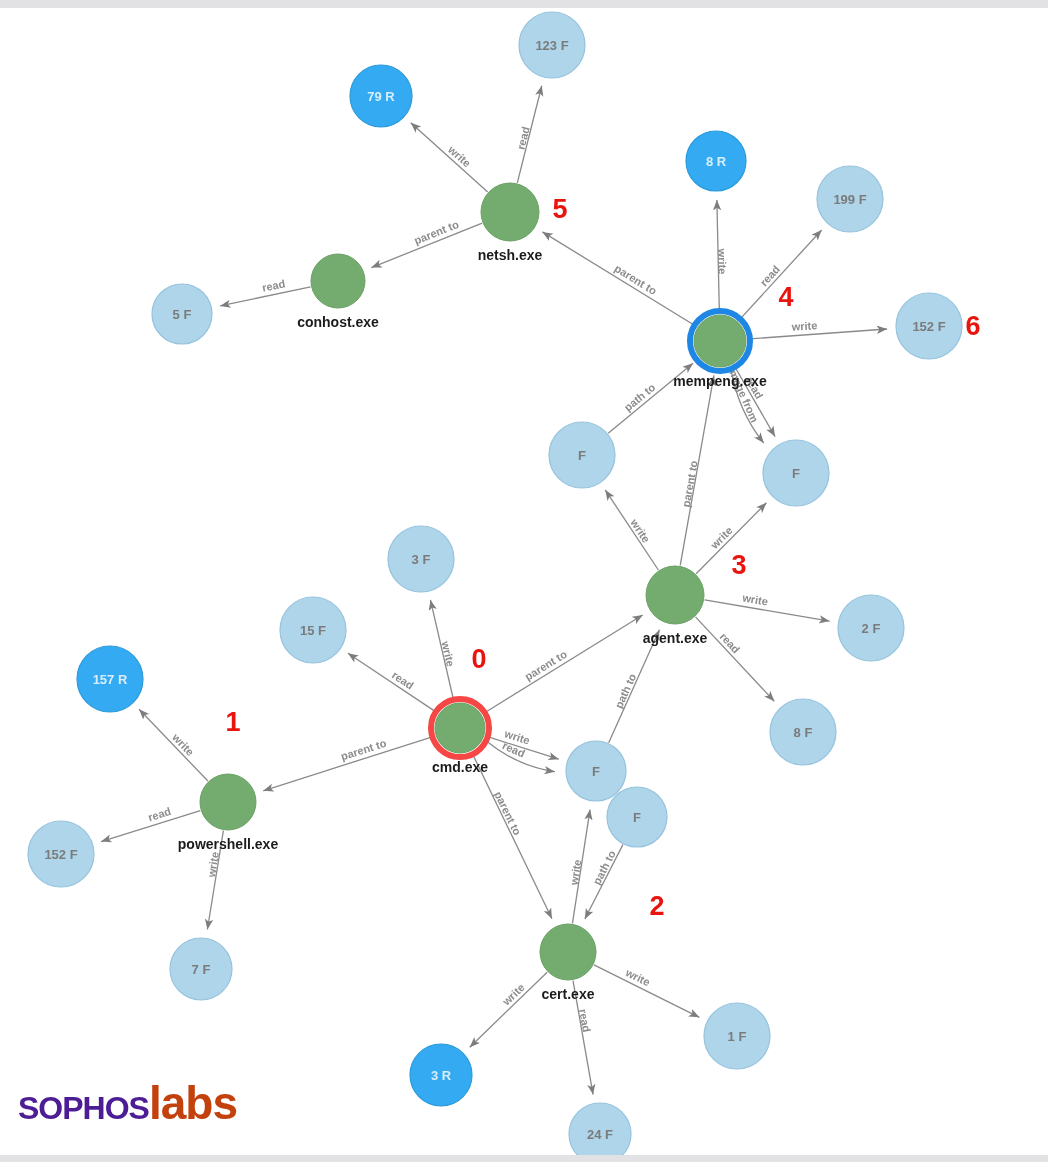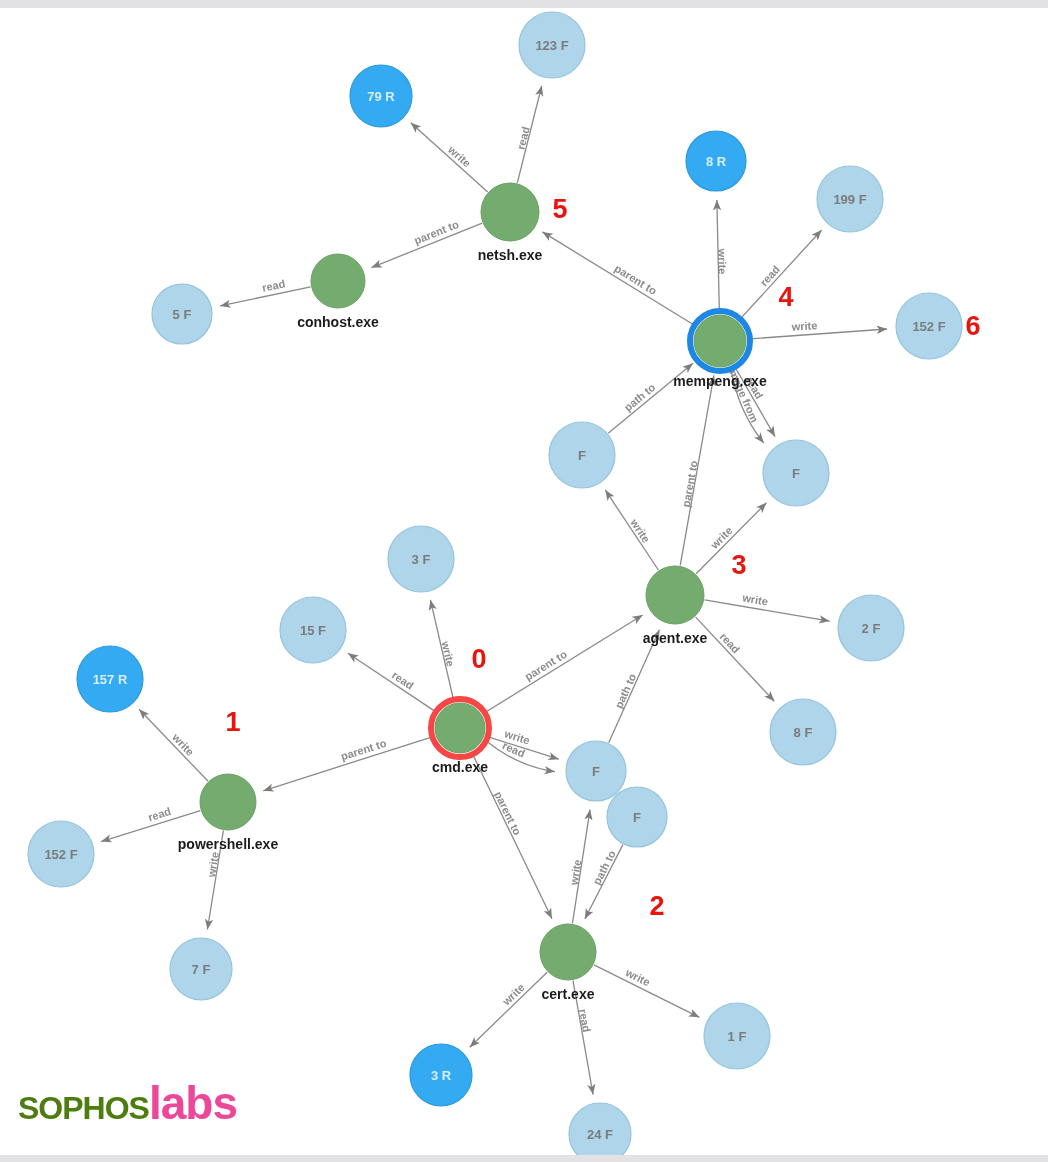--- a/index.html
+++ b/index.html
@@ -112,26 +112,26 @@
     left: 18px;
     top: 1080px;
     font-family: "Liberation Sans", sans-serif;
     font-size: 46px;
     font-weight: bold;
     letter-spacing: -1px;
     line-height: 1;
     white-space: nowrap;
   }
   #logo .logo-sophos {
-    color: #4d7c0f;
+    color: #4c1d95;
     text-transform: lowercase;
     font-variant: small-caps;
   }
   #logo .logo-labs {
-    color: #ec4899;
+    color: #c2410c;
   }
 </style>
 </head>
 <body>
 
 <div id="graph-root">
   <div class="edge-top-rule"></div>
 
   <svg id="canvas" viewBox="0 0 1048 1162">
     <defs>

